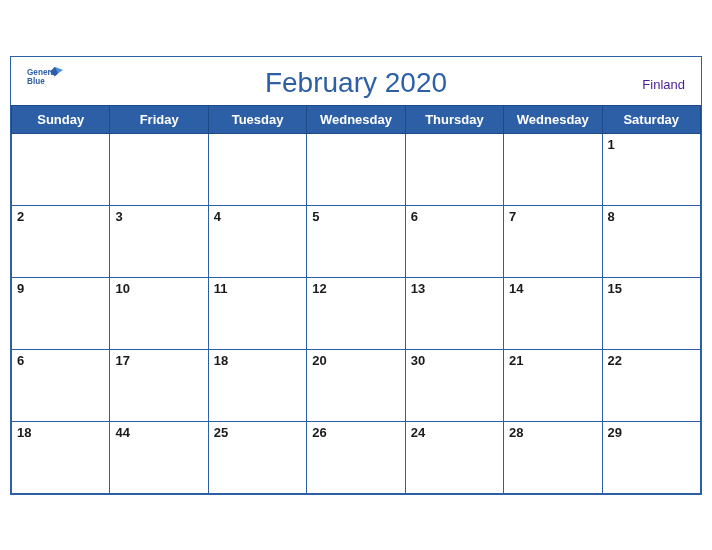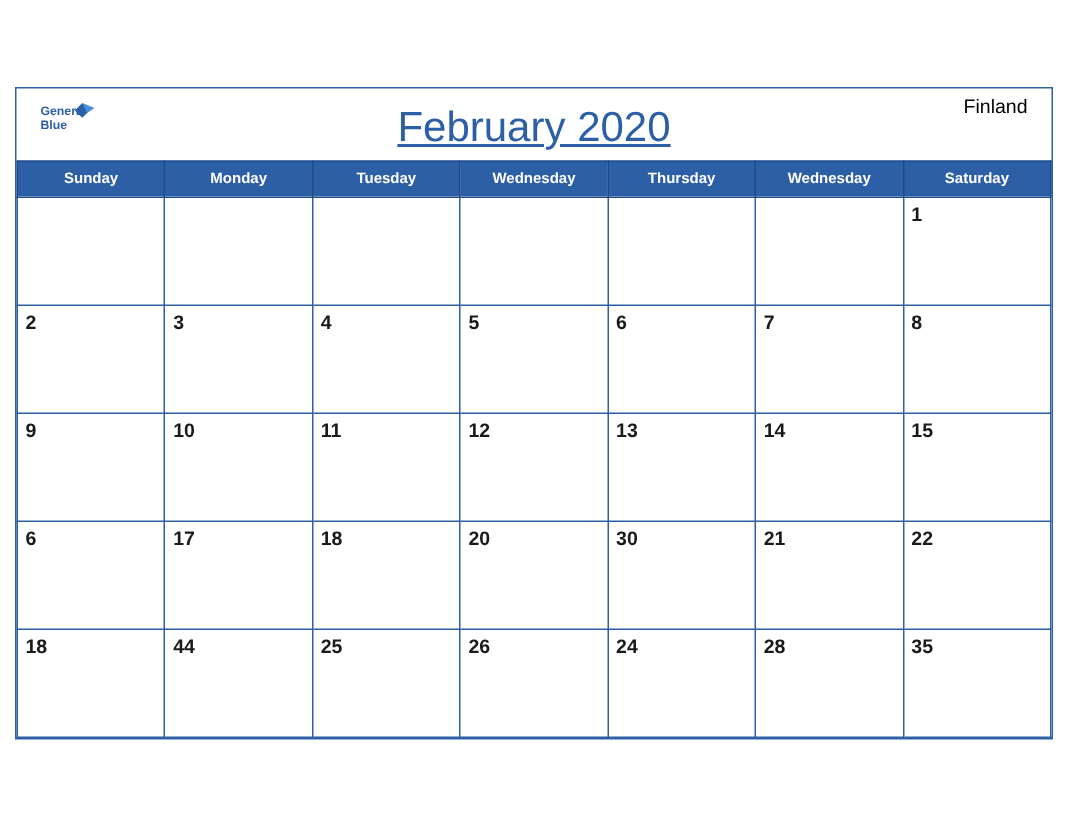--- a/index.html
+++ b/index.html
@@ -32,39 +32,38 @@
       flex-direction: column;
       align-items: flex-start;
     }
     .logo-icon {
       width: 36px;
       height: 28px;
     }
     .country-label {
       position: absolute;
       right: 16px;
-      top: 4px;
+      top: 20px;
       font-size: 13px;
-      color: #000000;
+      color: #4c1d95;
     }
     .calendar-title {
       font-size: 28px;
       font-weight: normal;
       color: #2d5fa6;
       text-align: center;
-      text-decoration: underline;
     }
     .calendar-grid {
       width: 100%;
       border-collapse: collapse;
     }
     .calendar-grid th {
       background-color: #2d5fa6;
       color: #fff;
-      font-size: 10px;
+      font-size: 13px;
       font-weight: bold;
       padding: 6px 4px;
       text-align: center;
       border: 1px solid #1e4a8a;
     }
     .calendar-grid td {
       border: 1px solid #2d5fa6;
       width: calc(100% / 7);
       height: 72px;
       vertical-align: top;
@@ -97,21 +96,21 @@
         <polyline points="34,2 38,10 44,6" fill="#4a90d9" stroke="none"></polyline>
       </svg>
     </div>
     <h1 class="calendar-title">February 2020</h1>
     <div class="country-label">Finland</div>
   </div>
   <table class="calendar-grid">
     <thead>
       <tr>
         <th>Sunday</th>
-        <th>Monday</th>
+        <th>Friday</th>
         <th>Tuesday</th>
         <th>Wednesday</th>
         <th>Thursday</th>
         <th>Wednesday</th>
         <th>Saturday</th>
       </tr>
     </thead>
     <tbody id="calendar-body">
     <tr>
           <td class="empty-cell"></td>
@@ -149,17 +148,17 @@
           <td><span class="day-num">21</span></td>
           <td><span class="day-num">22</span></td>
         </tr>
         <tr>
           <td><span class="day-num">18</span></td>
           <td><span class="day-num">44</span></td>
           <td><span class="day-num">25</span></td>
           <td><span class="day-num">26</span></td>
           <td><span class="day-num">24</span></td>
           <td><span class="day-num">28</span></td>
-          <td><span class="day-num">35</span></td>
+          <td><span class="day-num">29</span></td>
         </tr>
       </tbody>
   </table>
 </div>
 
 </body></html>

